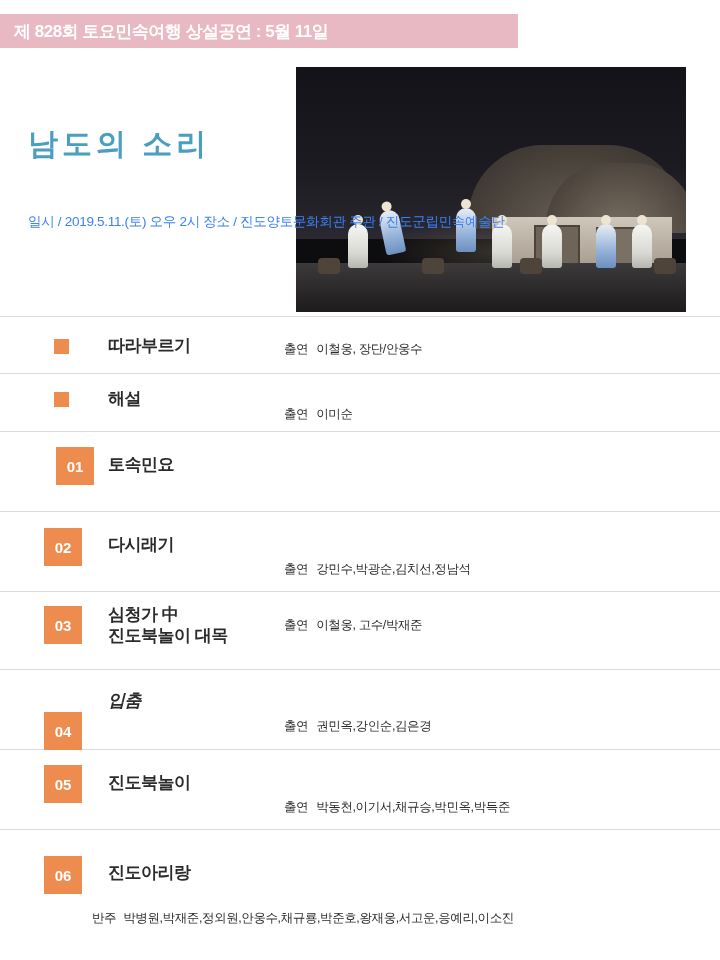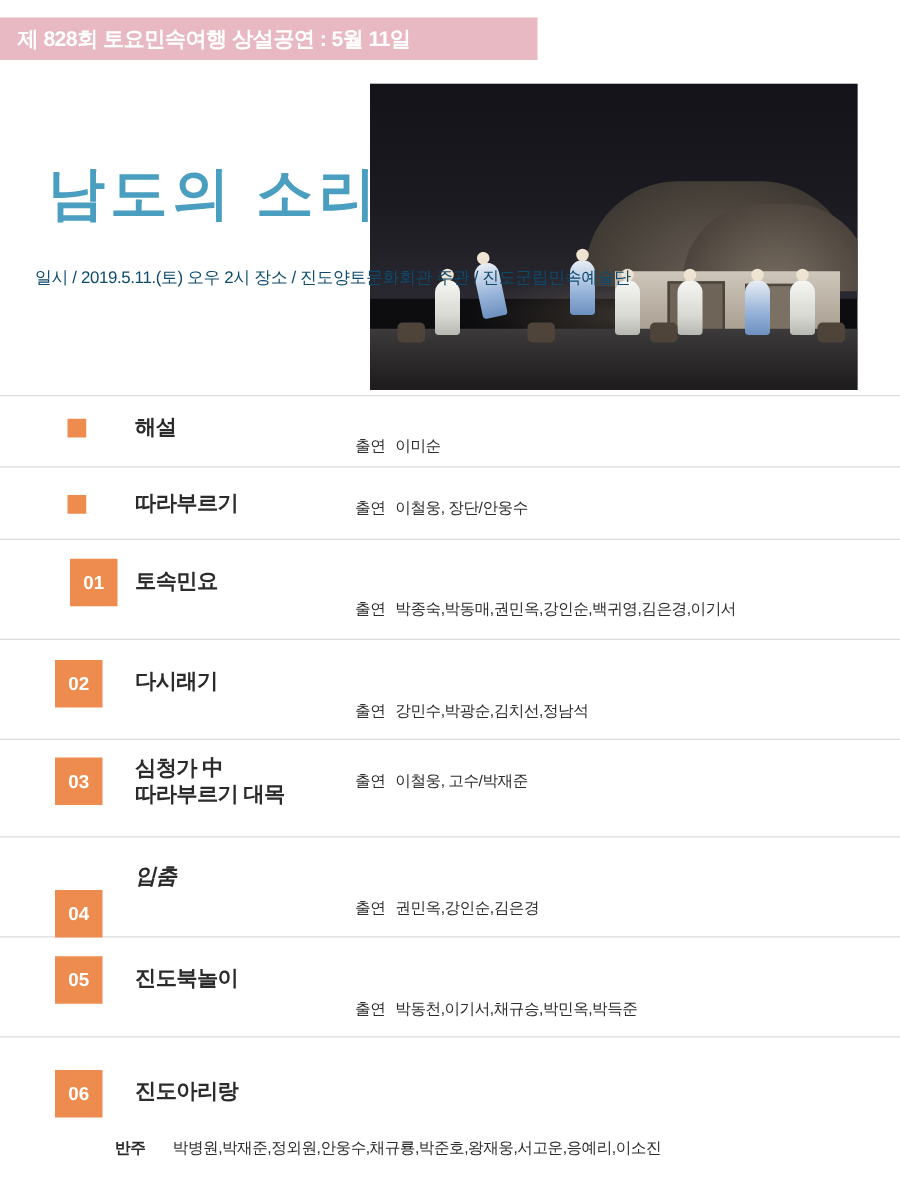--- a/index.html
+++ b/index.html
@@ -14,21 +14,21 @@
     color: #231f20;
     overflow: hidden;
     position: relative;
   }
 
   
   .header-banner {
     position: absolute;
     top: 14px;
     left: 0;
-    width: 430px;
+    width: 518px;
     height: 34px;
     background: #e8b9c2;
     display: flex;
     align-items: center;
     padding-left: 14px;
     box-sizing: border-box;
   }
   .header-banner .ttl {
     font-size: 17px;
     font-weight: bold;
@@ -107,33 +107,33 @@
     background: #efe4d2;
   }
   .prop {
     position: absolute; bottom: 38px;
     width: 22px; height: 16px; border-radius: 4px;
     background: #4e443a;
   }
 
   .hero-title {
     position: absolute;
-    left: 38px; top: 62px;
-    font-size: 46px;
+    left: 28px; top: 62px;
+    font-size: 30px;
     font-weight: bold;
     color: #4a9ec0;
     letter-spacing: 4px;
     white-space: nowrap;
   }
   .hero-meta {
     position: absolute;
     left: 28px; top: 150px;
     font-size: 13.5px;
     line-height: 19px;
-    color: #0c4a6e;
+    color: #3b82f6;
     letter-spacing: -0.3px;
   }
 
   
   .program {
     position: absolute;
     top: 316px;
     left: 0;
     width: 720px;
   }
@@ -184,21 +184,21 @@
 
   .footer-note {
     position: absolute;
     left: 92px;
     top: 910px;
     font-size: 12.5px;
     color: #2b2b2b;
     letter-spacing: -0.4px;
     white-space: nowrap;
   }
-  .footer-note .lbl { margin-right: 22px; font-weight: bold; }
+  .footer-note .lbl { margin-right: 7px; }
 </style>
 </head>
 <body>
 
 <div class="header-banner">
   <span class="ttl">제 828회 토요민속여행 상설공연 : 5월 11일</span>
 </div>
 
 <div class="hero">
 
@@ -227,55 +227,52 @@
 
   <div class="hero-title">남도의 소리</div>
   <div class="hero-meta">일시 / 2019.5.11.(토) 오우 2시
 장소 / 진도양토문화회관
 주관 / 진도군립민속예술단</div>
 </div>
 
 <div class="program">
 
   <div class="row" style="height:58px;">
+    <div class="marker" style="top:22px;"></div>
+    <div class="title" style="top:18px;">따라부르기</div>
+    <div class="cast" style="left:284px; top:24px;">
+      <span class="lbl">출연</span><span>이철웅, 장단/안웅수</span>
+    </div>
+  </div>
+
+  <div class="row" style="height:58px;">
     <div class="marker" style="top:18px;"></div>
     <div class="title" style="top:14px;">해설</div>
     <div class="cast" style="left:284px; top:32px;">
       <span class="lbl">출연</span><span>이미순</span>
     </div>
   </div>
 
-  <div class="row" style="height:58px;">
-    <div class="marker" style="top:22px;"></div>
-    <div class="title" style="top:18px;">따라부르기</div>
-    <div class="cast" style="left:284px; top:24px;">
-      <span class="lbl">출연</span><span>이철웅, 장단/안웅수</span>
-    </div>
-  </div>
-
   <div class="row" style="height:80px;">
     <div class="num" style="top:15px;margin-left:12px;">01</div>
     <div class="title" style="top:22px;">토속민요</div>
-    <div class="cast" style="left:284px; top:47px;">
-      <span class="lbl">출연</span><span>박종숙,박동매,권민옥,강인순,백귀영,김은경,이기서</span>
-    </div>
   </div>
 
   <div class="row" style="height:80px;">
     <div class="num" style="top:16px;">02</div>
     <div class="title" style="top:22px;">다시래기</div>
     <div class="cast" style="left:284px; top:49px;">
       <span class="lbl">출연</span><span>강민수,박광순,김치선,정남석</span>
     </div>
   </div>
 
   <div class="row" style="height:78px;">
     <div class="num" style="top:14px;">03</div>
     <div class="title" style="top:12px;">심청가 中
-따라부르기 대목</div>
+진도북놀이 대목</div>
     <div class="cast" style="left:284px; top:25px;">
       <span class="lbl">출연</span><span>이철웅, 고수/박재준</span>
     </div>
   </div>
 
   <div class="row" style="height:80px;">
     <div class="num" style="top:14px;margin-top:28px;">04</div>
     <div class="title" style="top:20px;font-style:italic;">입춤</div>
     <div class="cast" style="left:284px; top:48px;">
       <span class="lbl">출연</span><span>권민옥,강인순,김은경</span>

